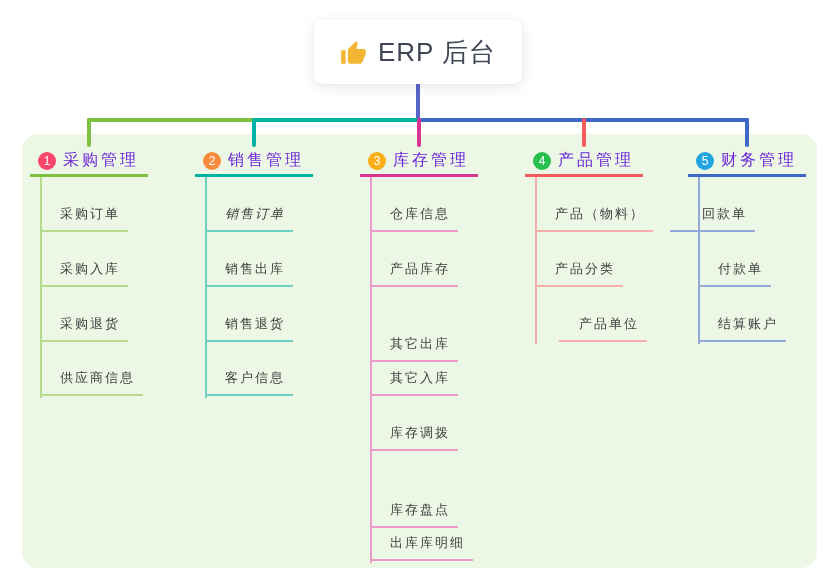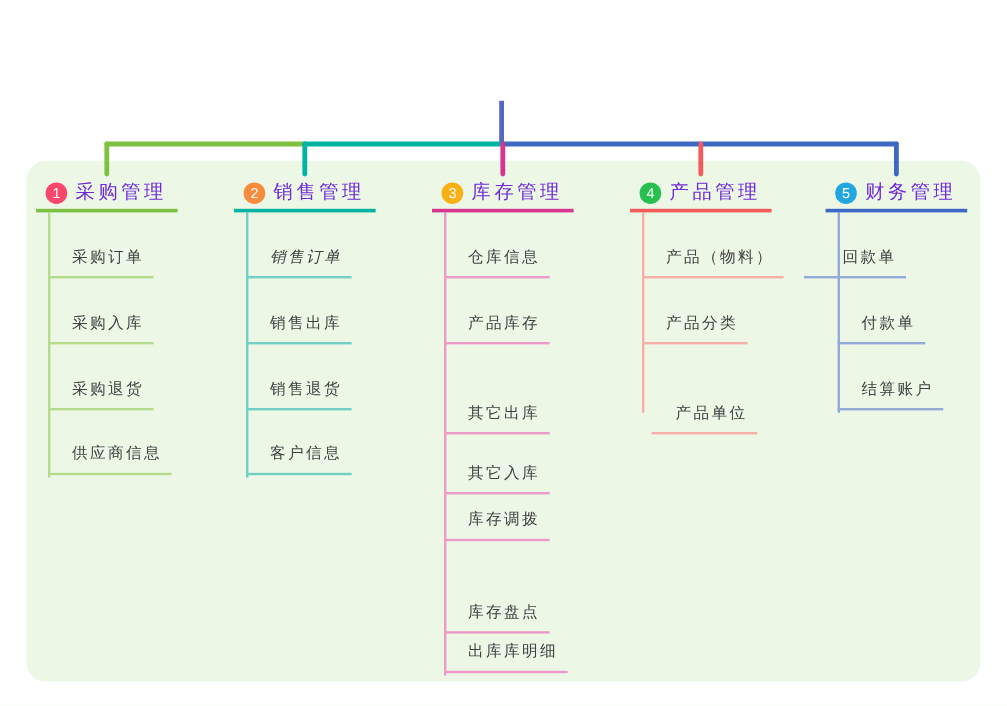--- a/index.html
+++ b/index.html
@@ -45,20 +45,28 @@
     padding:0 8px 6px 20px;border-bottom-style:solid;border-bottom-width:2px;
     z-index:2;
   }
 </style>
 </head>
 <body>
 
 <div class="stage">
   <div class="panel"></div>
 
+  <div class="root-card">
+    <span class="root-icon">
+      <svg viewBox="0 0 24 24" width="27" height="27" aria-hidden="true">
+        <path d="M1 21h4V9H1v12zm22-11c0-1.1-.9-2-2-2h-6.31l.95-4.57.03-.32c0-.41-.17-.79-.44-1.06L14.17 1 7.59 7.59C7.22 7.95 7 8.45 7 9v10c0 1.1.9 2 2 2h9c.83 0 1.54-.5 1.84-1.22l3.02-7.05c.09-.23.14-.47.14-.73v-2z" fill="#f2b632"></path>
+      </svg>
+    </span>
+    <span class="root-label">ERP 后台</span>
+  </div>
 
   <div class="line root-drop"></div>
 
   <div id="connectors">
       <div class="line hseg" style="left: 87px; width: 169px; background: rgb(126, 193, 65);"></div>
       <div class="line hseg" style="left: 252px; width: 169px; background: rgb(0, 179, 162);"></div>
       <div class="line hseg" style="left: 417px; width: 332px; background: rgb(61, 104, 197);"></div>
       <div class="line drop" style="left: 87px; background: rgb(126, 193, 65);"></div>
       <div class="line drop" style="left: 252px; background: rgb(0, 179, 162);"></div>
       <div class="line drop" style="left: 417px; background: rgb(214, 54, 143);"></div>
@@ -85,32 +93,32 @@
       <div class="child" style="left: 205px; top: 313.6px; border-bottom-color: rgb(114, 207, 196);">销售退货</div>
       <div class="child" style="left: 205px; top: 368.4px; border-bottom-color: rgb(114, 207, 196);">客户信息</div>
       <div class="branch-title" style="left: 360px; border-bottom-color: rgb(214, 54, 143);">
         <div class="badge" style="background: rgb(251, 175, 23);">3</div>
         <div class="branch-label">库存管理</div>
       </div>
       <div class="vline" style="left: 370px; height: 385.8px; background: rgb(238, 154, 200);"></div>
       <div class="child" style="left: 370px; top: 204px; border-bottom-color: rgb(238, 154, 200);">仓库信息</div>
       <div class="child" style="left: 370px; top: 258.8px; border-bottom-color: rgb(238, 154, 200);">产品库存</div>
       <div class="child" style="left: 370px; top: 313.6px; border-bottom-color: rgb(238, 154, 200); margin-top: 20px;">其它出库</div>
-      <div class="child" style="left: 370px; top: 368.4px; border-bottom-color: rgb(238, 154, 200); margin-top: 16px;">其它入库</div>
+      <div class="child" style="left: 370px; top: 368.4px; border-bottom-color: rgb(238, 154, 200);">其它入库</div>
       <div class="child" style="left: 370px; top: 423.2px; border-bottom-color: rgb(238, 154, 200);">库存调拨</div>
       <div class="child" style="left: 370px; top: 500px; border-bottom-color: rgb(238, 154, 200); text-align: right;">库存盘点</div>
       <div class="child" style="left: 370px; top: 532.8px; border-bottom-color: rgb(238, 154, 200);">出库库明细</div>
       <div class="branch-title" style="left: 525px; border-bottom-color: rgb(244, 91, 91);">
         <div class="badge" style="background: rgb(39, 192, 78);">4</div>
         <div class="branch-label">产品管理</div>
       </div>
       <div class="vline" style="left: 535px; height: 166.6px; background: rgb(248, 174, 171);"></div>
       <div class="child" style="left: 535px; top: 204px; border-bottom-color: rgb(248, 174, 171);">产品（物料）</div>
       <div class="child" style="left: 535px; top: 258.8px; border-bottom-color: rgb(248, 174, 171);">产品分类</div>
-      <div class="child" style="left: 543px; top: 313.6px; border-bottom-color: rgb(248, 174, 171); margin-top: 20px;">产品单位</div>
+      <div class="child" style="left: 559px; top: 313.6px; border-bottom-color: rgb(248, 174, 171);">产品单位</div>
       <div class="branch-title" style="left: 688px; border-bottom-color: rgb(61, 104, 197);">
         <div class="badge" style="background: rgb(33, 166, 224);">5</div>
         <div class="branch-label">财务管理</div>
       </div>
       <div class="vline" style="left: 698px; height: 166.6px; background: rgb(147, 169, 216);"></div>
       <div class="child" style="left: 670px; top: 204px; border-bottom-color: rgb(147, 169, 216); padding-left: 32px;">回款单</div>
       <div class="child" style="left: 698px; top: 258.8px; border-bottom-color: rgb(147, 169, 216);">付款单</div>
       <div class="child" style="left: 698px; top: 313.6px; border-bottom-color: rgb(147, 169, 216);">结算账户</div>
     </div>
 </div>

